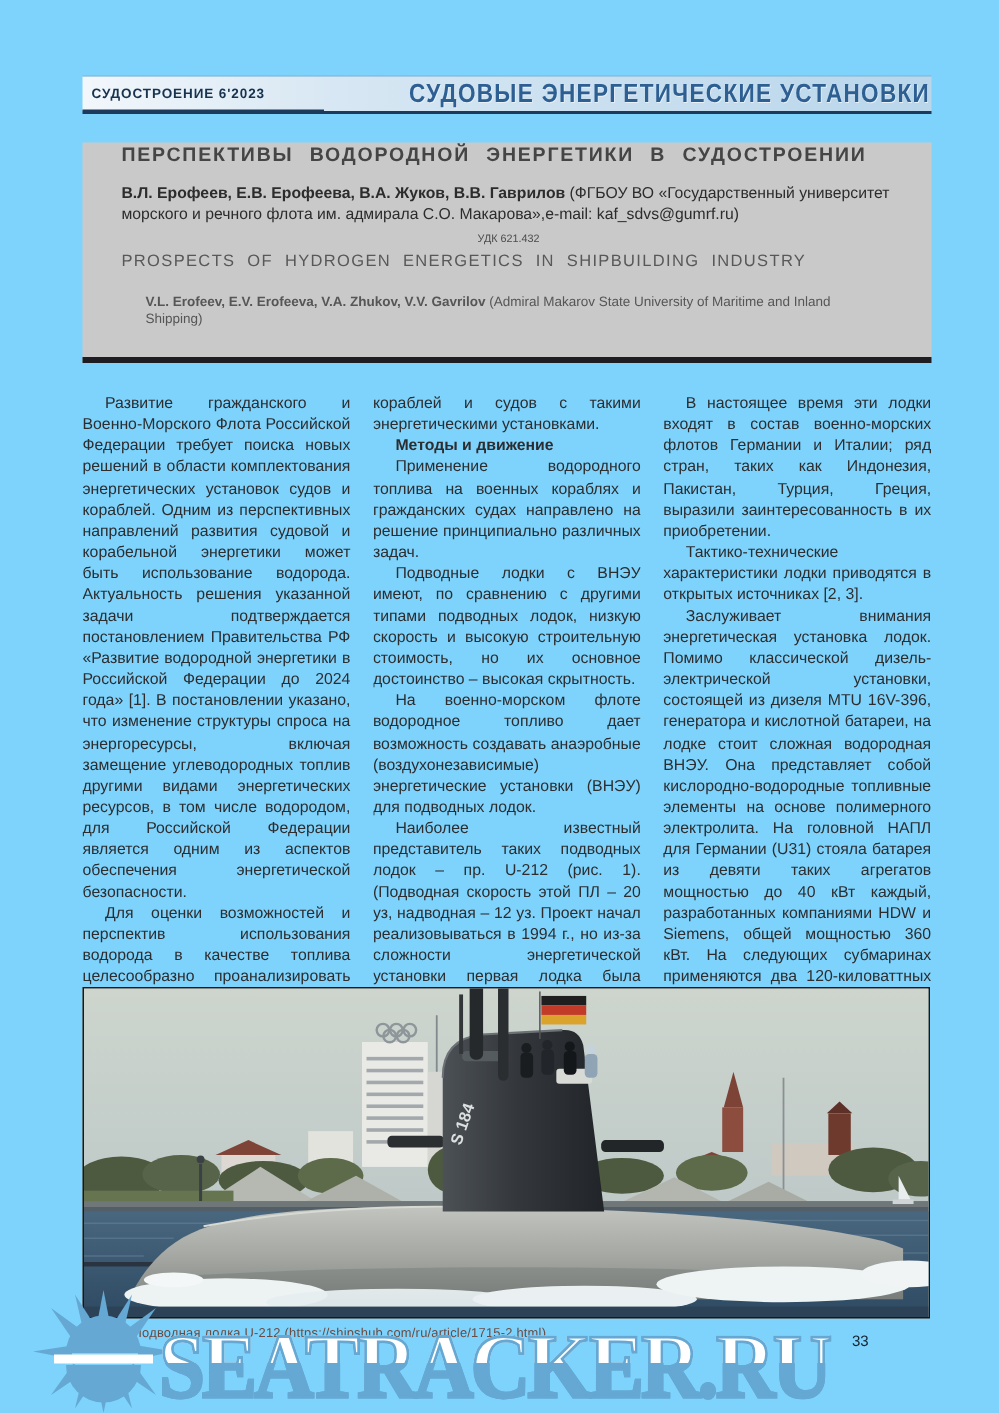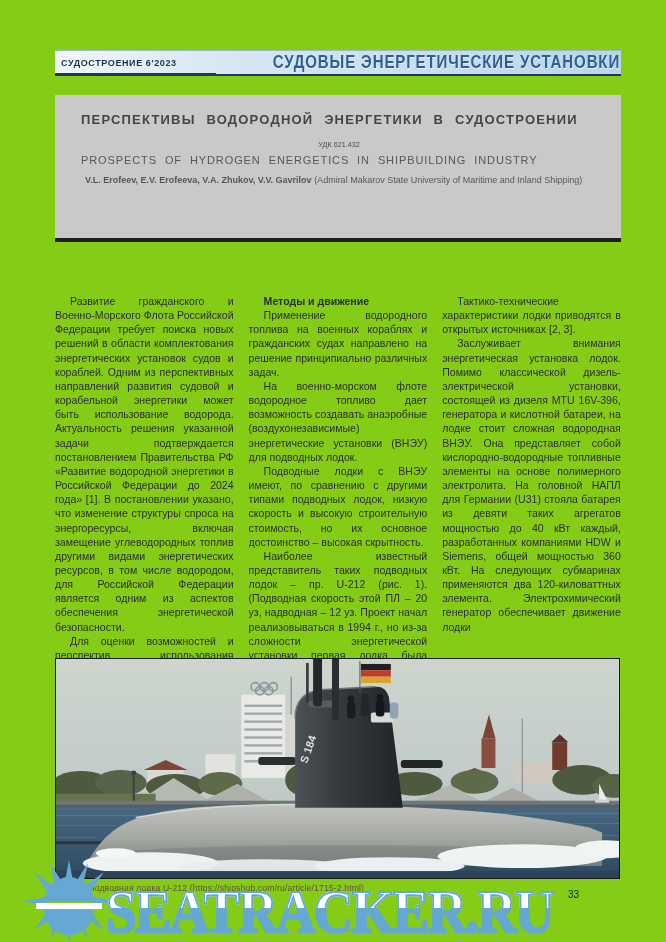--- a/index.html
+++ b/index.html
@@ -1,46 +1,46 @@
 <!DOCTYPE html>
 <html lang="ru"><head>
 <meta charset="utf-8">
 <style>
   html,body{margin:0;padding:0;}
   body{width:666px;height:942px;background:#ffffff;font-family:"Liberation Sans",sans-serif;position:relative;overflow:hidden;}
-  .page{position:absolute;left:0;top:0;width:666px;height:942px;background:#84cc16;}
+  .page{position:absolute;left:0;top:0;width:666px;height:942px;background:#7dd3fc;}
 
   
   .band{position:absolute;left:55px;top:50px;width:566px;height:23px;
         background:linear-gradient(to right,#f2f7fb 0%,#d7e7f3 30%,#b9d6eb 100%);
         border-top:1px solid #9db8cd;border-bottom:2.5px solid #1c3a5c;
         display:flex;align-items:center;}
   .band-left{flex:1;align-self:flex-end;border-bottom:1.5px solid #1c3a5c;padding:0 0 3px 6px;}
   .band-left span{font-size:9px;font-weight:bold;color:#17334f;letter-spacing:.6px;}
   .band-title{font-size:17.5px;font-weight:bold;color:#2e5f93;letter-spacing:1px;white-space:nowrap;
         transform:scaleX(.86);transform-origin:right center;padding-right:1px;
         text-shadow:0.5px 0.5px 0 #e8f1f8;}
 
   
   .title-box{position:absolute;left:55px;top:95px;width:566px;height:147px;background:#c9c9c9;
-        border-bottom:4px solid #1e1e22;box-sizing:border-box;padding:17px 24px 8px 26px;}
+        border-bottom:4px solid #1e1e22;box-sizing:border-box;padding:0 24px 8px 26px;}
   .title-box h1{margin:0 0 13px 0;font-size:13px;font-weight:bold;color:#454545;
         letter-spacing:1.2px;word-spacing:6px;}
   .authors-ru{margin:0;font-size:10.5px;line-height:13.8px;color:#2c2c2c;}
   .authors-ru b{font-weight:bold;}
   .udk{text-align:center;font-size:7.2px;color:#4c4c4c;margin:3px 0 5px 0;}
   .title-box h2{margin:0 0 9px 0;font-size:11px;font-weight:normal;color:#585858;
         letter-spacing:.9px;word-spacing:4px;}
-  .authors-en{margin:4px;font-size:9px;line-height:11.5px;color:#565656;}
+  .authors-en{margin:16px;font-size:9px;line-height:11.5px;color:#565656;}
   .authors-en b{font-weight:bold;}
 
   
   .columns{position:absolute;left:55px;top:262px;width:566px;height:396px;
         display:flex;gap:15px;overflow:hidden;}
-  .col{width:178.6px;flex:0 0 178.6px;overflow:hidden;margin-top:32px;}
+  .col{width:178.6px;flex:0 0 178.6px;overflow:hidden;}
   .col p{margin:0;font-size:10.55px;line-height:14.15px;color:#2d2d30;text-align:justify;}
   .col p.indent{text-indent:15px;}
   .col p.bold{font-weight:bold;}
 
   
   .photo{position:absolute;left:55px;top:658px;width:565px;height:221px;
         border:1px solid #181818;box-sizing:border-box;background:#b9c3c2;}
   .photo svg{display:block;width:100%;height:100%;}
   .caption{position:absolute;left:58px;top:883px;width:460px;font-size:8.6px;
         color:#6b4a42;letter-spacing:.15px;z-index:2;}
@@ -65,38 +65,41 @@
 
   <header class="band">
     <div class="band-left">
       <span>СУДОСТРОЕНИЕ 6'2023</span>
     </div>
     <div class="band-title">СУДОВЫЕ  ЭНЕРГЕТИЧЕСКИЕ  УСТАНОВКИ</div>
   </header>
 
   <section class="title-box">
     <h1>ПЕРСПЕКТИВЫ  ВОДОРОДНОЙ  ЭНЕРГЕТИКИ  В  СУДОСТРОЕНИИ</h1>
+    <p class="authors-ru"><b>В.Л. Ерофеев, Е.В. Ерофеева, В.А. Жуков, В.В. Гаврилов </b><span>(ФГБОУ ВО «Государственный университет морского и речного флота им. адмирала С.О. Макарова»,e-mail: kaf_sdvs@gumrf.ru)</span></p>
     <div class="udk">УДК 621.432</div>
     <h2>PROSPECTS  OF  HYDROGEN  ENERGETICS  IN  SHIPBUILDING  INDUSTRY</h2>
     <p class="authors-en"><b>V.L. Erofeev, E.V. Erofeeva, V.A. Zhukov, V.V. Gavrilov </b><span>(Admiral Makarov State University of Maritime and Inland Shipping)</span></p>
   </section>
 
   <main class="columns">
     <div class="col">
       <p class="indent">Развитие гражданского и Военно-Морского Флота Российской Федерации требует поиска новых решений в области комплектования энергетических установок судов и кораблей. Одним из перспективных направлений развития судовой и корабельной энергетики может быть использование водорода. Актуальность решения указанной задачи подтверждается постановлением Правительства РФ «Развитие водородной энергетики в Российской Федерации до 2024 года» [1]. В постановлении указано, что изменение структуры спроса на энергоресурсы, включая замещение углеводородных топлив другими видами энергетических ресурсов, в том числе водородом, для Российской Федерации является одним из аспектов обеспечения энергетической безопасности.</p>
       <p class="indent">Для оценки возможностей и перспектив использования водорода в качестве топлива целесообразно проанализировать опыт, накопленный при строительстве</p>
     </div>
     <div class="col">
+      <p>кораблей и судов с такими энергетическими установками.</p>
       <p class="indent bold">Методы и движение</p>
       <p class="indent">Применение водородного топлива на военных кораблях и гражданских судах направлено на решение принципиально различных задач.</p>
+      <p class="indent">Подводные лодки с ВНЭУ имеют, по сравнению с другими типами подводных лодок, низкую скорость и высокую строительную стоимость, но их основное достоинство – высокая скрытность.</p>
       <p class="indent">На военно-морском флоте водородное топливо дает возможность создавать анаэробные (воздухонезависимые) энергетические установки (ВНЭУ) для подводных лодок.</p>
-      <p class="indent">Подводные лодки с ВНЭУ имеют, по сравнению с другими типами подводных лодок, низкую скорость и высокую строительную стоимость, но их основное достоинство – высокая скрытность.</p>
       <p class="indent">Наиболее известный представитель таких подводных лодок – пр. U-212 (рис. 1). (Подводная скорость этой ПЛ – 20 уз, надводная – 12 уз. Проект начал реализовываться в 1994 г., но из-за сложности энергетической установки первая лодка была заложена на верфи Howaldtswerke Deutsche Werft AG лишь в 1998 г., а введена в строй в 2005 г.</p>
     </div>
     <div class="col">
+      <p class="indent">В настоящее время эти лодки входят в состав военно-морских флотов Германии и Италии; ряд стран, таких как Индонезия, Пакистан, Турция, Греция, выразили заинтересованность в их приобретении.</p>
       <p class="indent">Тактико-технические характеристики лодки приводятся в открытых источниках [2, 3].</p>
       <p class="indent">Заслуживает внимания энергетическая установка лодок. Помимо классической дизель-электрической установки, состоящей из дизеля MTU 16V-396, генератора и кислотной батареи, на лодке стоит сложная водородная ВНЭУ. Она представляет собой кислородно-водородные топливные элементы на основе полимерного электролита. На головной НАПЛ для Германии (U31) стояла батарея из девяти таких агрегатов мощностью до 40 кВт каждый, разработанных компаниями HDW и Siemens, общей мощностью 360 кВт. На следующих субмаринах применяются два 120-киловаттных элемента. Электрохимический генератор обеспечивает движение лодки</p>
     </div>
   </main>
 
   <figure class="photo" style="margin:0;">
     <svg viewBox="0 0 565 221" preserveAspectRatio="none">
       <defs>
         <linearGradient id="sky" x1="0" y1="0" x2="0" y2="1">
           <stop offset="0" stop-color="#cdd5cd"></stop>

